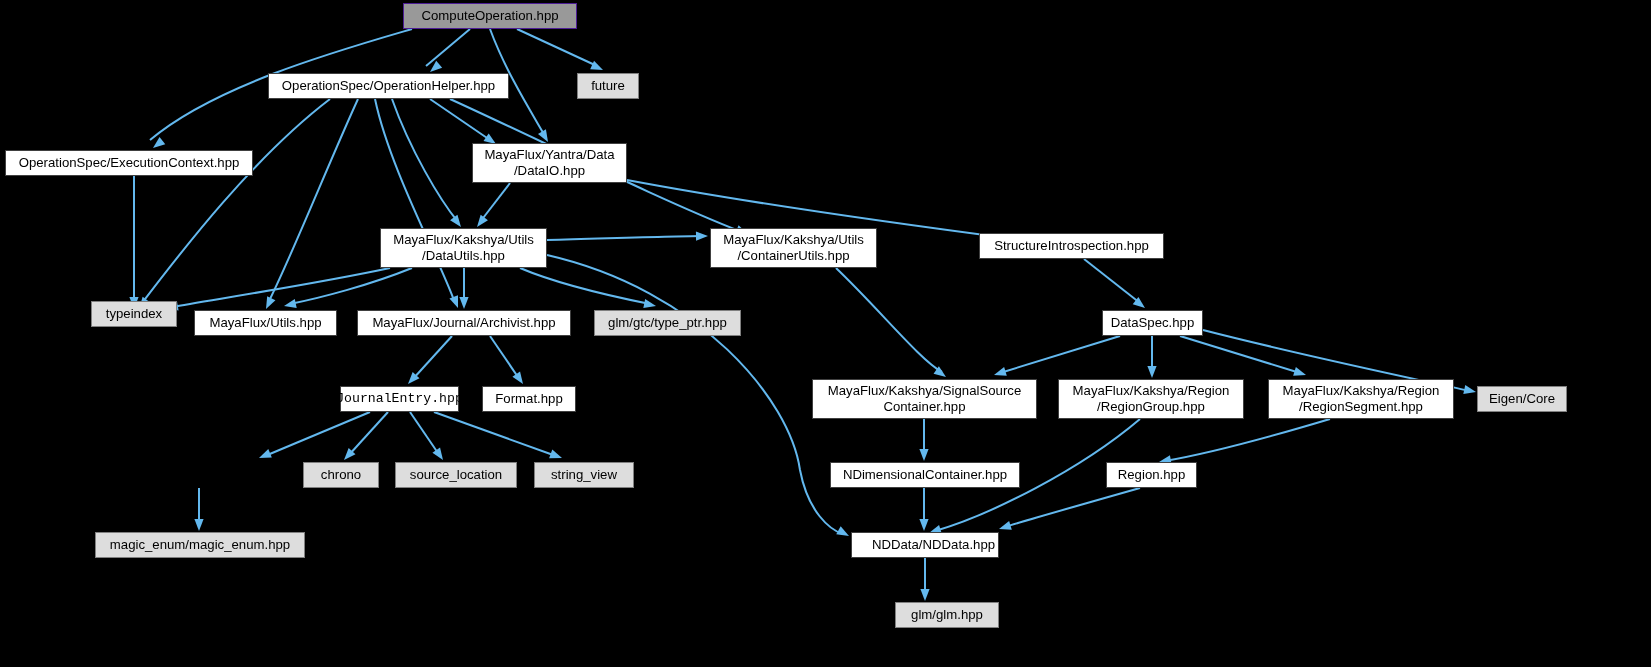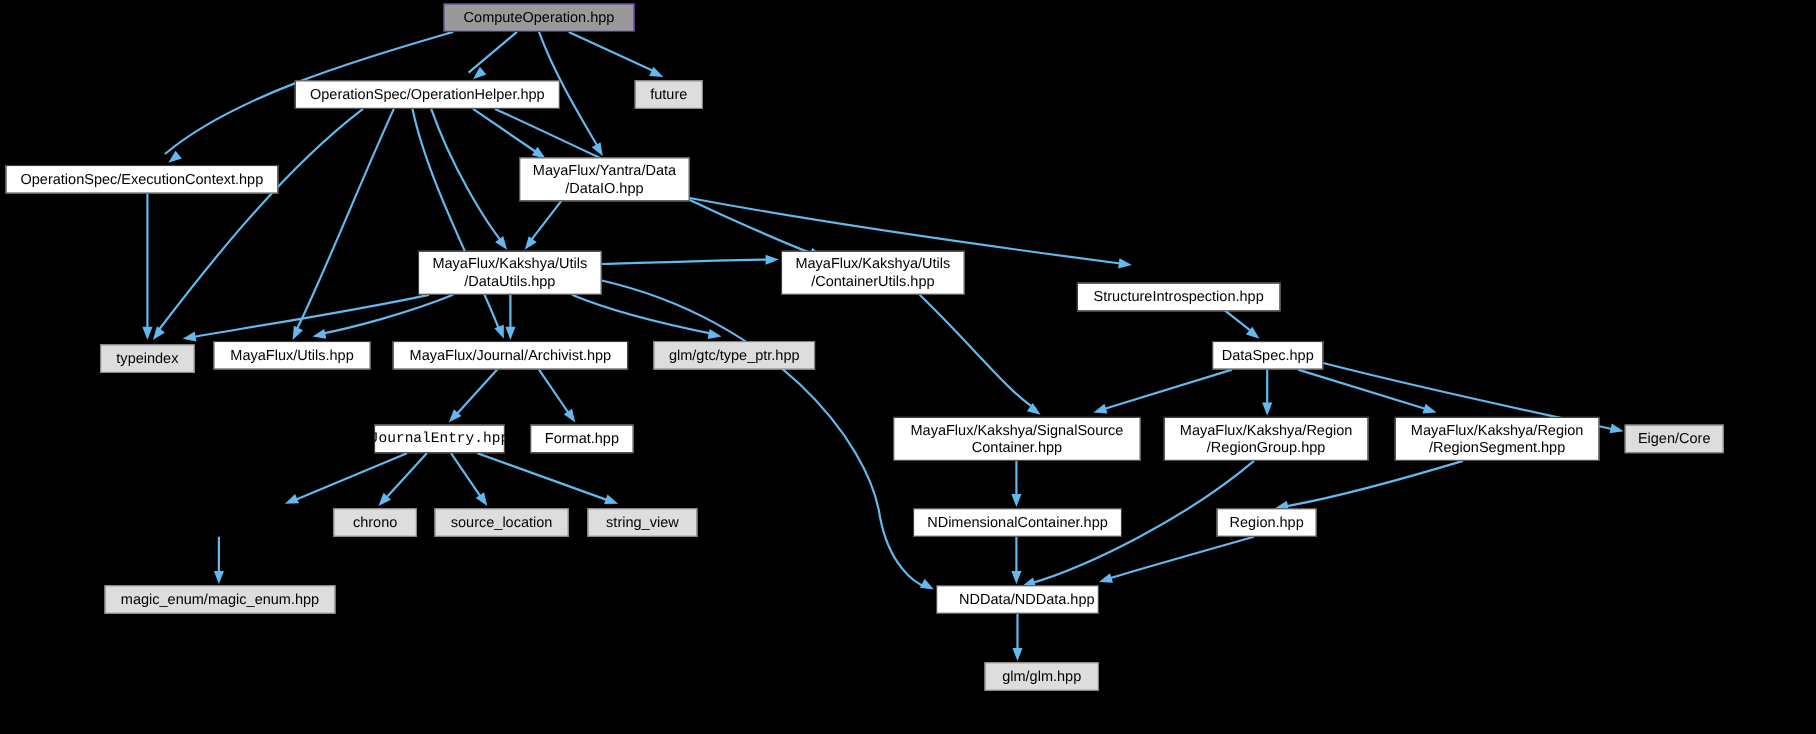--- a/index.html
+++ b/index.html
@@ -132,22 +132,22 @@
 <div class="node root" style="left: 403px; top: 3px; width: 174px; height: 26px;">ComputeOperation.hpp</div>
     <div class="node" style="left: 268px; top: 73px; width: 241px; height: 26px;">OperationSpec/OperationHelper.hpp</div>
     <div class="node ext" style="left: 577px; top: 73px; width: 62px; height: 26px;">future</div>
     <div class="node" style="left: 5px; top: 150px; width: 248px; height: 26px;">OperationSpec/ExecutionContext.hpp</div>
     <div class="node" style="left: 472px; top: 143px; width: 155px; height: 40px;">MayaFlux/Yantra/Data
 /DataIO.hpp</div>
     <div class="node" style="left: 380px; top: 228px; width: 167px; height: 40px;">MayaFlux/Kakshya/Utils
 /DataUtils.hpp</div>
     <div class="node" style="left: 710px; top: 228px; width: 167px; height: 40px;">MayaFlux/Kakshya/Utils
 /ContainerUtils.hpp</div>
-    <div class="node" style="left: 979px; top: 233px; width: 185px; height: 26px; margin-top: 24px;">StructureIntrospection.hpp</div>
-    <div class="node ext" style="left: 91px; top: 313px; width: 86px; height: 26px;">typeindex</div>
+    <div class="node" style="left: 979px; top: 233px; width: 185px; height: 26px;">StructureIntrospection.hpp</div>
+    <div class="node ext" style="left: 91px; top: 301px; width: 86px; height: 26px;">typeindex</div>
     <div class="node" style="left: 194px; top: 310px; width: 143px; height: 26px;">MayaFlux/Utils.hpp</div>
     <div class="node" style="left: 357px; top: 310px; width: 214px; height: 26px;">MayaFlux/Journal/Archivist.hpp</div>
     <div class="node ext" style="left: 594px; top: 310px; width: 147px; height: 26px;">glm/gtc/type_ptr.hpp</div>
     <div class="node" style="left: 1102px; top: 310px; width: 101px; height: 26px;">DataSpec.hpp</div>
     <div class="node" style="left: 340px; top: 386px; width: 119px; height: 26px; font-family: Liberation Mono, monospace;">JournalEntry.hpp</div>
     <div class="node" style="left: 482px; top: 386px; width: 94px; height: 26px;">Format.hpp</div>
     <div class="node" style="left: 812px; top: 379px; width: 225px; height: 40px;">MayaFlux/Kakshya/SignalSource
 Container.hpp</div>
     <div class="node" style="left: 1058px; top: 379px; width: 186px; height: 40px;">MayaFlux/Kakshya/Region
 /RegionGroup.hpp</div>

